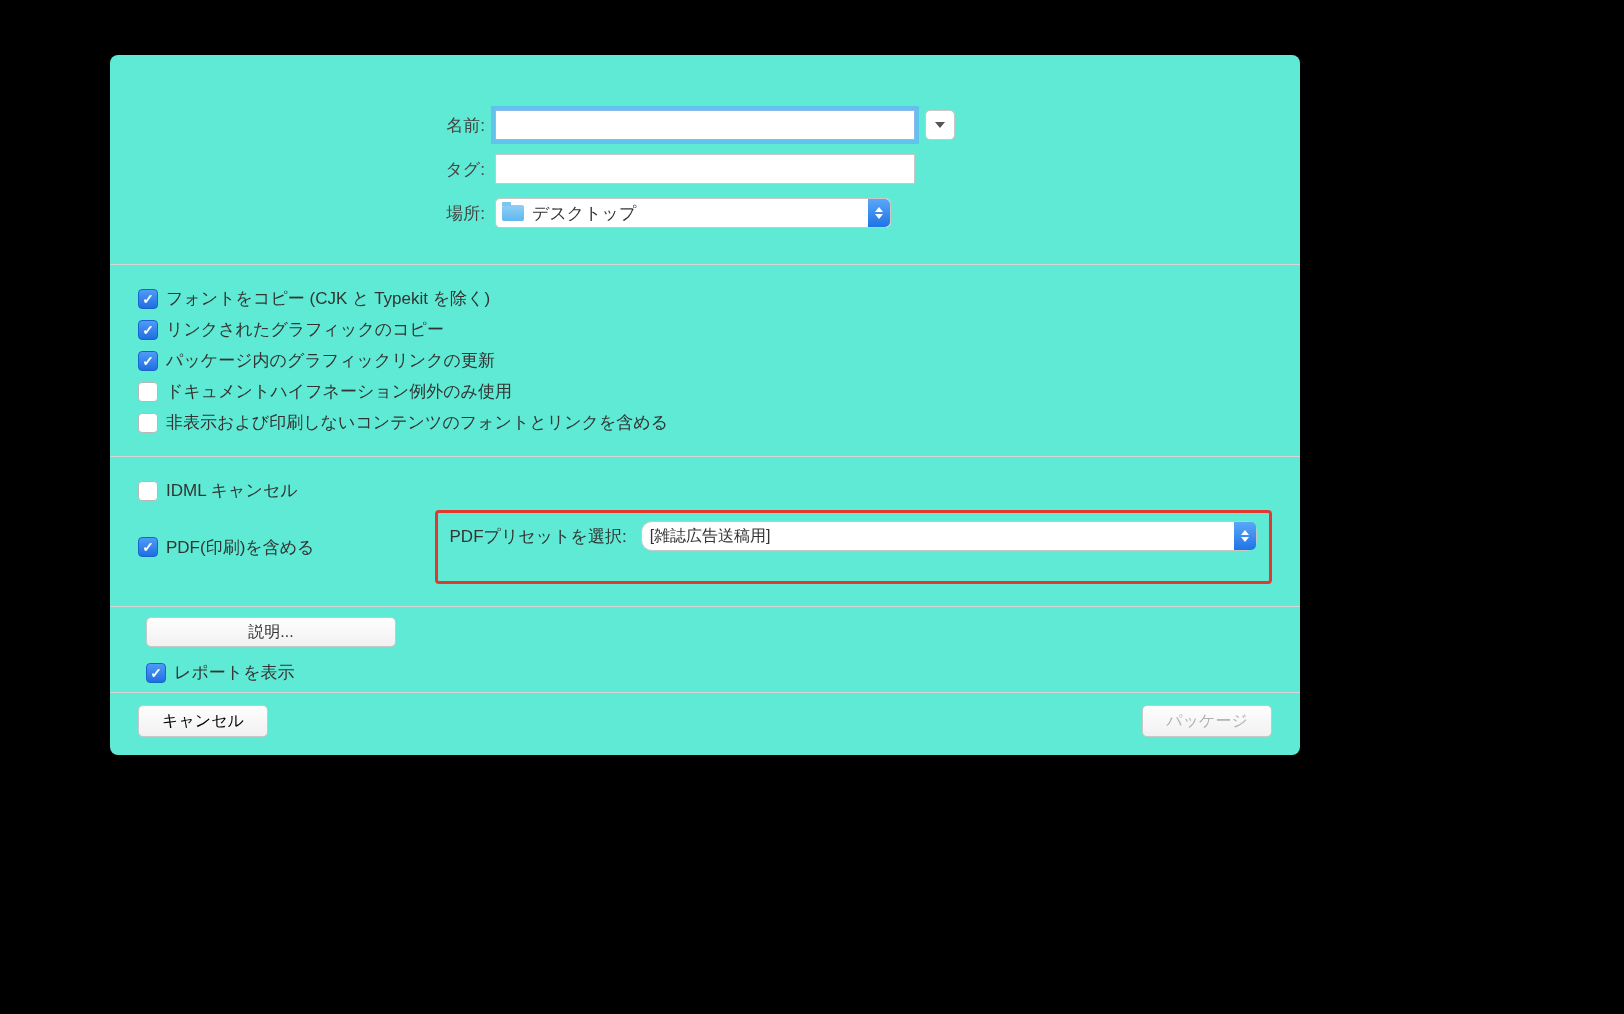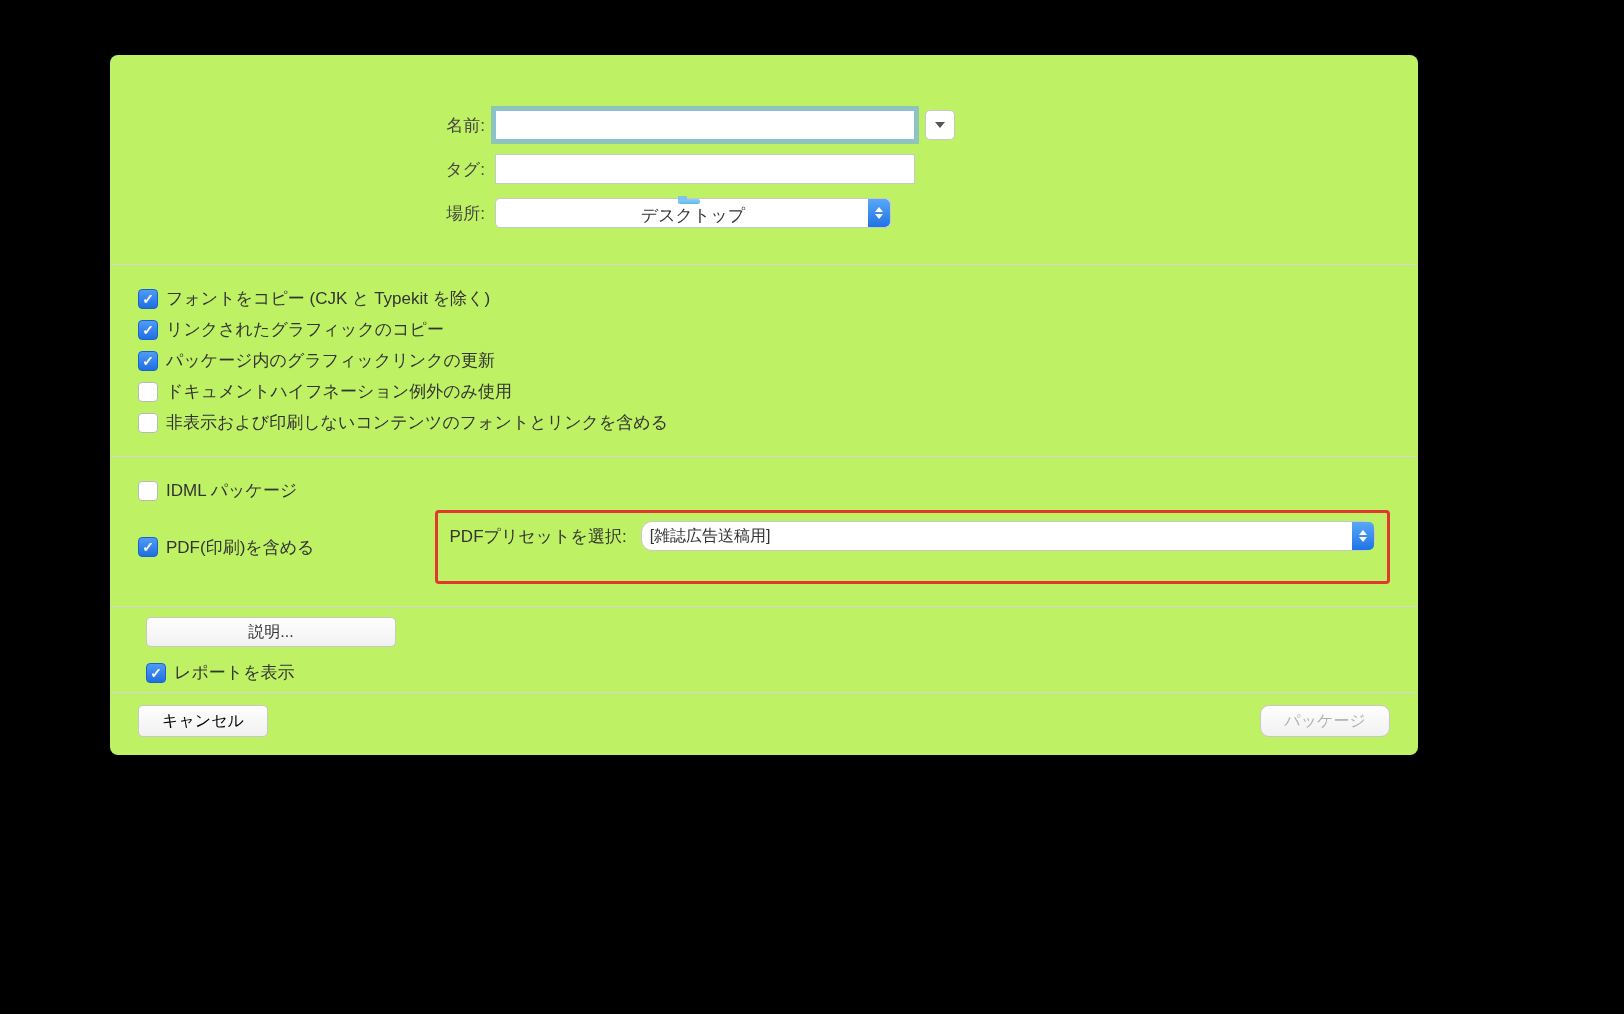--- a/index.html
+++ b/index.html
@@ -11,22 +11,22 @@
     font-size: 17px;
     color: #333;
     width: 1624px;
     height: 1014px;
     position: relative;
   }
   .dialog {
     position: absolute;
     left: 110px;
     top: 55px;
-    width: 1308px;
-    background: #bef264;
+    width: 1190px;
+    background: #5eead4;
     border-radius: 8px;
     box-shadow: 0 25px 60px rgba(0,0,0,0.55), 0 0 0 1px rgba(0,0,0,0.15);
     padding-bottom: 18px;
   }
   .top-section {
     padding: 55px 0 22px 0;
   }
   .form-row {
     display: flex;
     align-items: center;
@@ -76,21 +76,20 @@
     width: 396px;
     height: 30px;
     background: #fff;
     border: 1px solid #c8c8c8;
     border-radius: 5px;
     display: flex;
     align-items: center;
     padding: 0 6px;
     position: relative;
     cursor: pointer;
-    flex-direction: column;
   }
   .folder-icon {
     width: 22px; height: 16px;
     background: linear-gradient(#8fd0f5,#5fb8ee);
     border-radius: 2px;
     margin-right: 8px;
     position: relative;
   }
   .folder-icon::before {
     content: "";
@@ -222,21 +221,20 @@
     background: linear-gradient(#fefefe,#f1f1f1);
     border: 1px solid #c8c8c8;
     border-radius: 5px;
     font-size: 16px;
     cursor: pointer;
     padding: 0 18px;
   }
   .action-btn.disabled {
     color: #b0b0b0;
     cursor: default;
-    border-radius: 9px;
   }
 </style>
 </head>
 <body>
 
 <div class="dialog">
 
   <div class="top-section">
     <div class="form-row">
       <div class="form-label">名前:</div>
@@ -291,21 +289,21 @@
       <div class="mac-checkbox unchecked"></div>
       <span>非表示および印刷しないコンテンツのフォントとリンクを含める</span>
     </div>
   </div>
 
   <hr class="divider">
 
   <div class="options-section">
     <div class="checkbox-row">
       <div class="mac-checkbox unchecked"></div>
-      <span>IDML パッケージ</span>
+      <span>IDML キャンセル</span>
     </div>
     <div class="pdf-row">
       <div class="checkbox-row" style="margin:0;">
         <div class="mac-checkbox checked">
             <span class="checkmark">✓</span>
           </div>
         <span>PDF(印刷)を含める</span>
       </div>
       <div class="highlight-box">
         <span class="preset-label">PDFプリセットを選択:</span>

